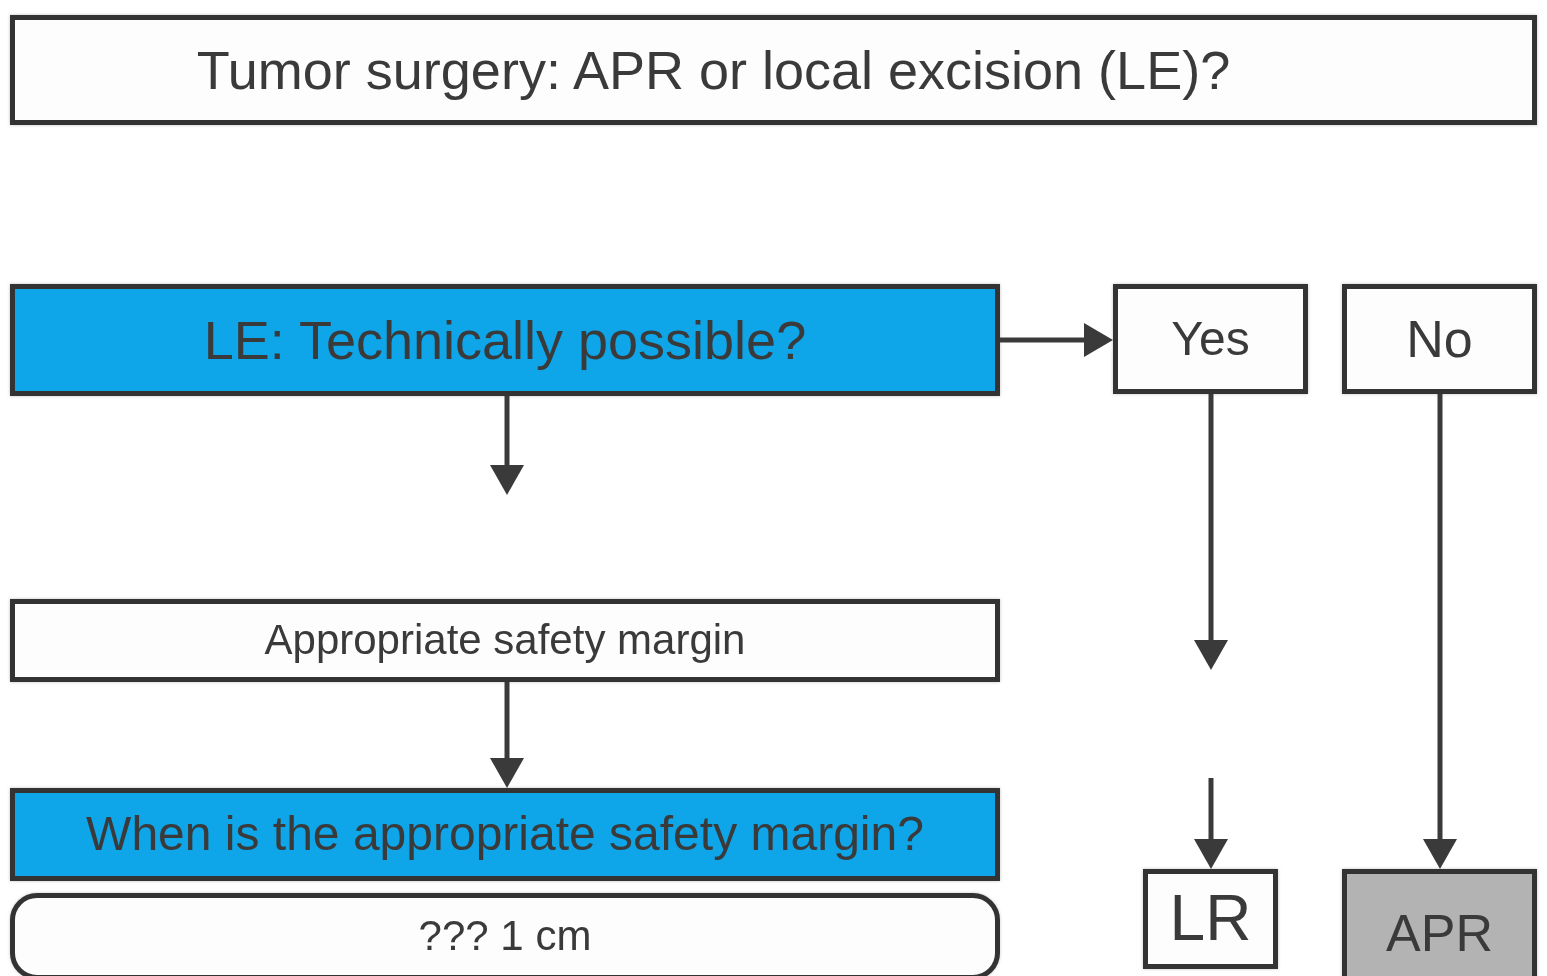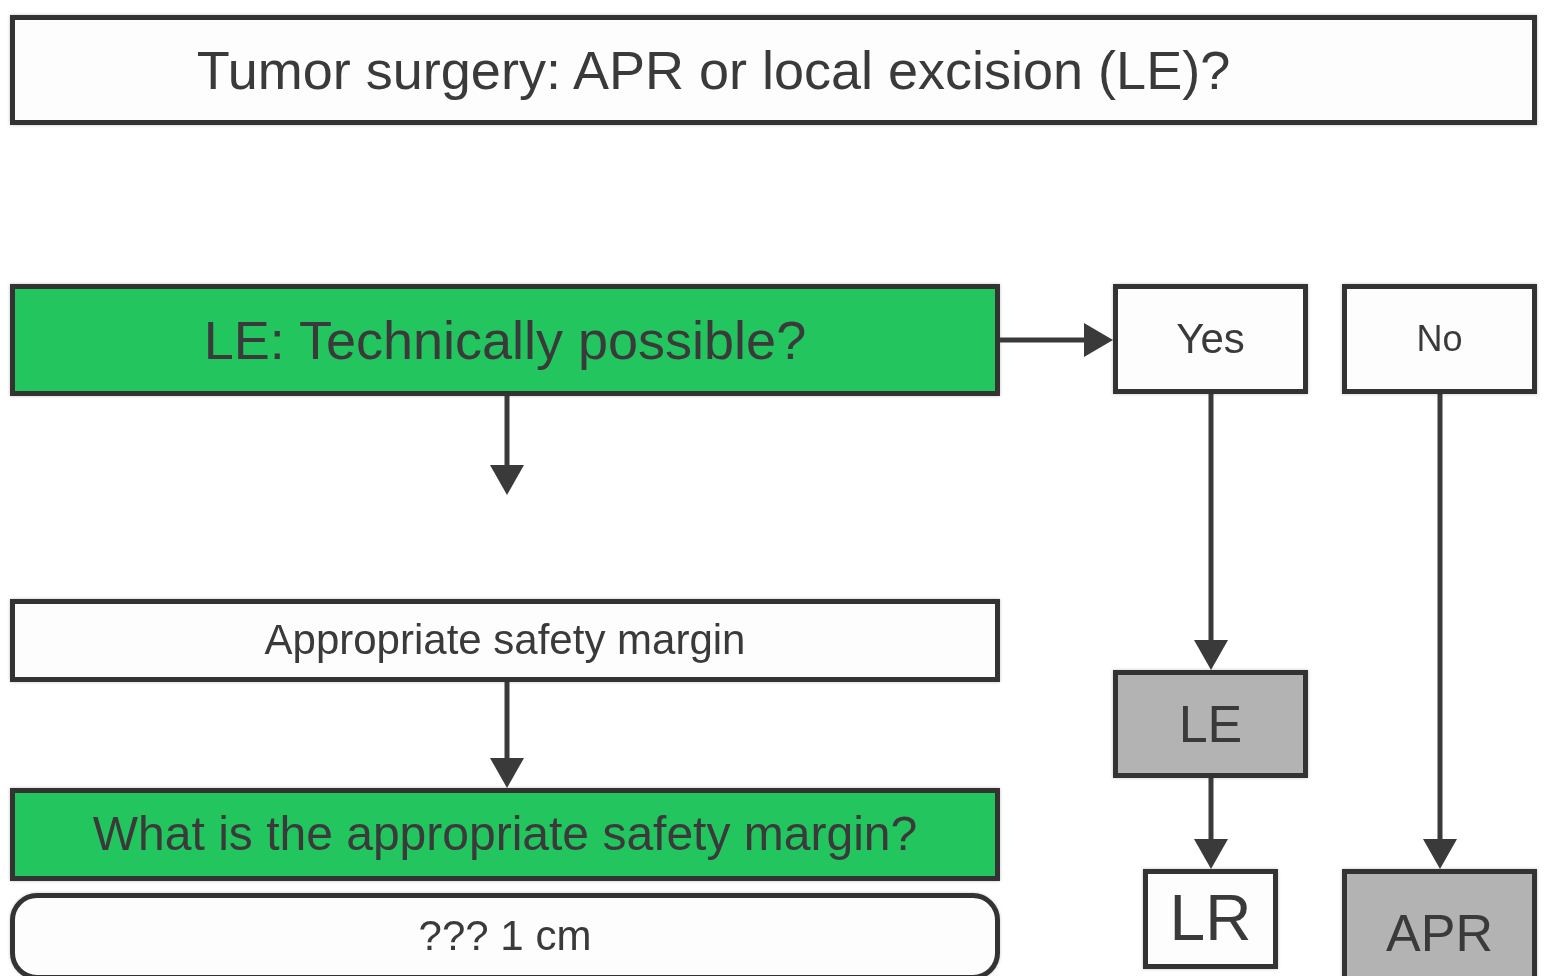--- a/index.html
+++ b/index.html
@@ -23,21 +23,21 @@
     background: #ffffff;
     color: #3a3a3a;
     display: flex;
     align-items: center;
     justify-content: center;
     text-align: center;
     line-height: 1.05;
     box-shadow: 0 0 3px rgba(90,90,90,0.35);
     white-space: nowrap;
   }
-  .fill-question { background: #22c55e; }
+  .fill-question { background: #0ea5e9; }
   .fill-result   { background: #b3b3b3; }
   .fill-plain    { background: #fdfdfd; }
   .arrows {
     position: absolute;
     left: 0; top: 0;
     width: 1547px;
     height: 976px;
     pointer-events: none;
   }
   .arrows line    { stroke: #3a3a3a; stroke-width: 5; }
@@ -45,32 +45,31 @@
 </style>
 </head>
 <body>
 
 <div class="canvas">
 
   <div class="box fill-plain" style="left:10px; top:8px; width:1527px; height:110px; font-size:54px; padding-right:120px;">Tumor surgery: APR or local excision (LE)?</div>
 
   <div class="box fill-question" style="left:10px; top:277px; width:990px; height:112px; font-size:54px;">LE: Technically possible?</div>
 
-  <div class="box fill-plain" style="left:1113px; top:277px; width:195px; height:110px; font-size:42px;">Yes</div>
+  <div class="box fill-plain" style="left:1113px; top:277px; width:195px; height:110px; font-size:48px;">Yes</div>
 
-  <div class="box fill-plain" style="left:1342px; top:277px; width:195px; height:110px; font-size:36px;">No</div>
+  <div class="box fill-plain" style="left:1342px; top:277px; width:195px; height:110px; font-size:52px;">No</div>
 
 
   <div class="box fill-plain" style="left:10px; top:592px; width:990px; height:83px; font-size:42px;">Appropriate safety margin</div>
 
-  <div class="box fill-question" style="left:10px; top:781px; width:990px; height:93px; font-size:48px;">What is the appropriate safety margin?</div>
+  <div class="box fill-question" style="left:10px; top:781px; width:990px; height:93px; font-size:48px;">When is the appropriate safety margin?</div>
 
   <div class="box fill-plain" style="left:10px; top:886px; width:990px; height:87px; font-size:42px;border-radius:27px;">??? 1 cm</div>
 
-  <div class="box fill-result" style="left:1113px; top:663px; width:195px; height:108px; font-size:52px;">LE</div>
 
   <div class="box fill-plain" style="left:1143px; top:862px; width:135px; height:100px; font-size:64px;">LR</div>
 
   <div class="box fill-result" style="left:1342px; top:862px; width:195px; height:128px; font-size:52px;">APR</div>
 
   <svg class="arrows" viewBox="0 0 1547 976">
 
     <g>
       <line x1="1000" y1="333" x2="1086" y2="333"></line>
       <polygon points="1084,316 1084,350 1113,333"></polygon>

